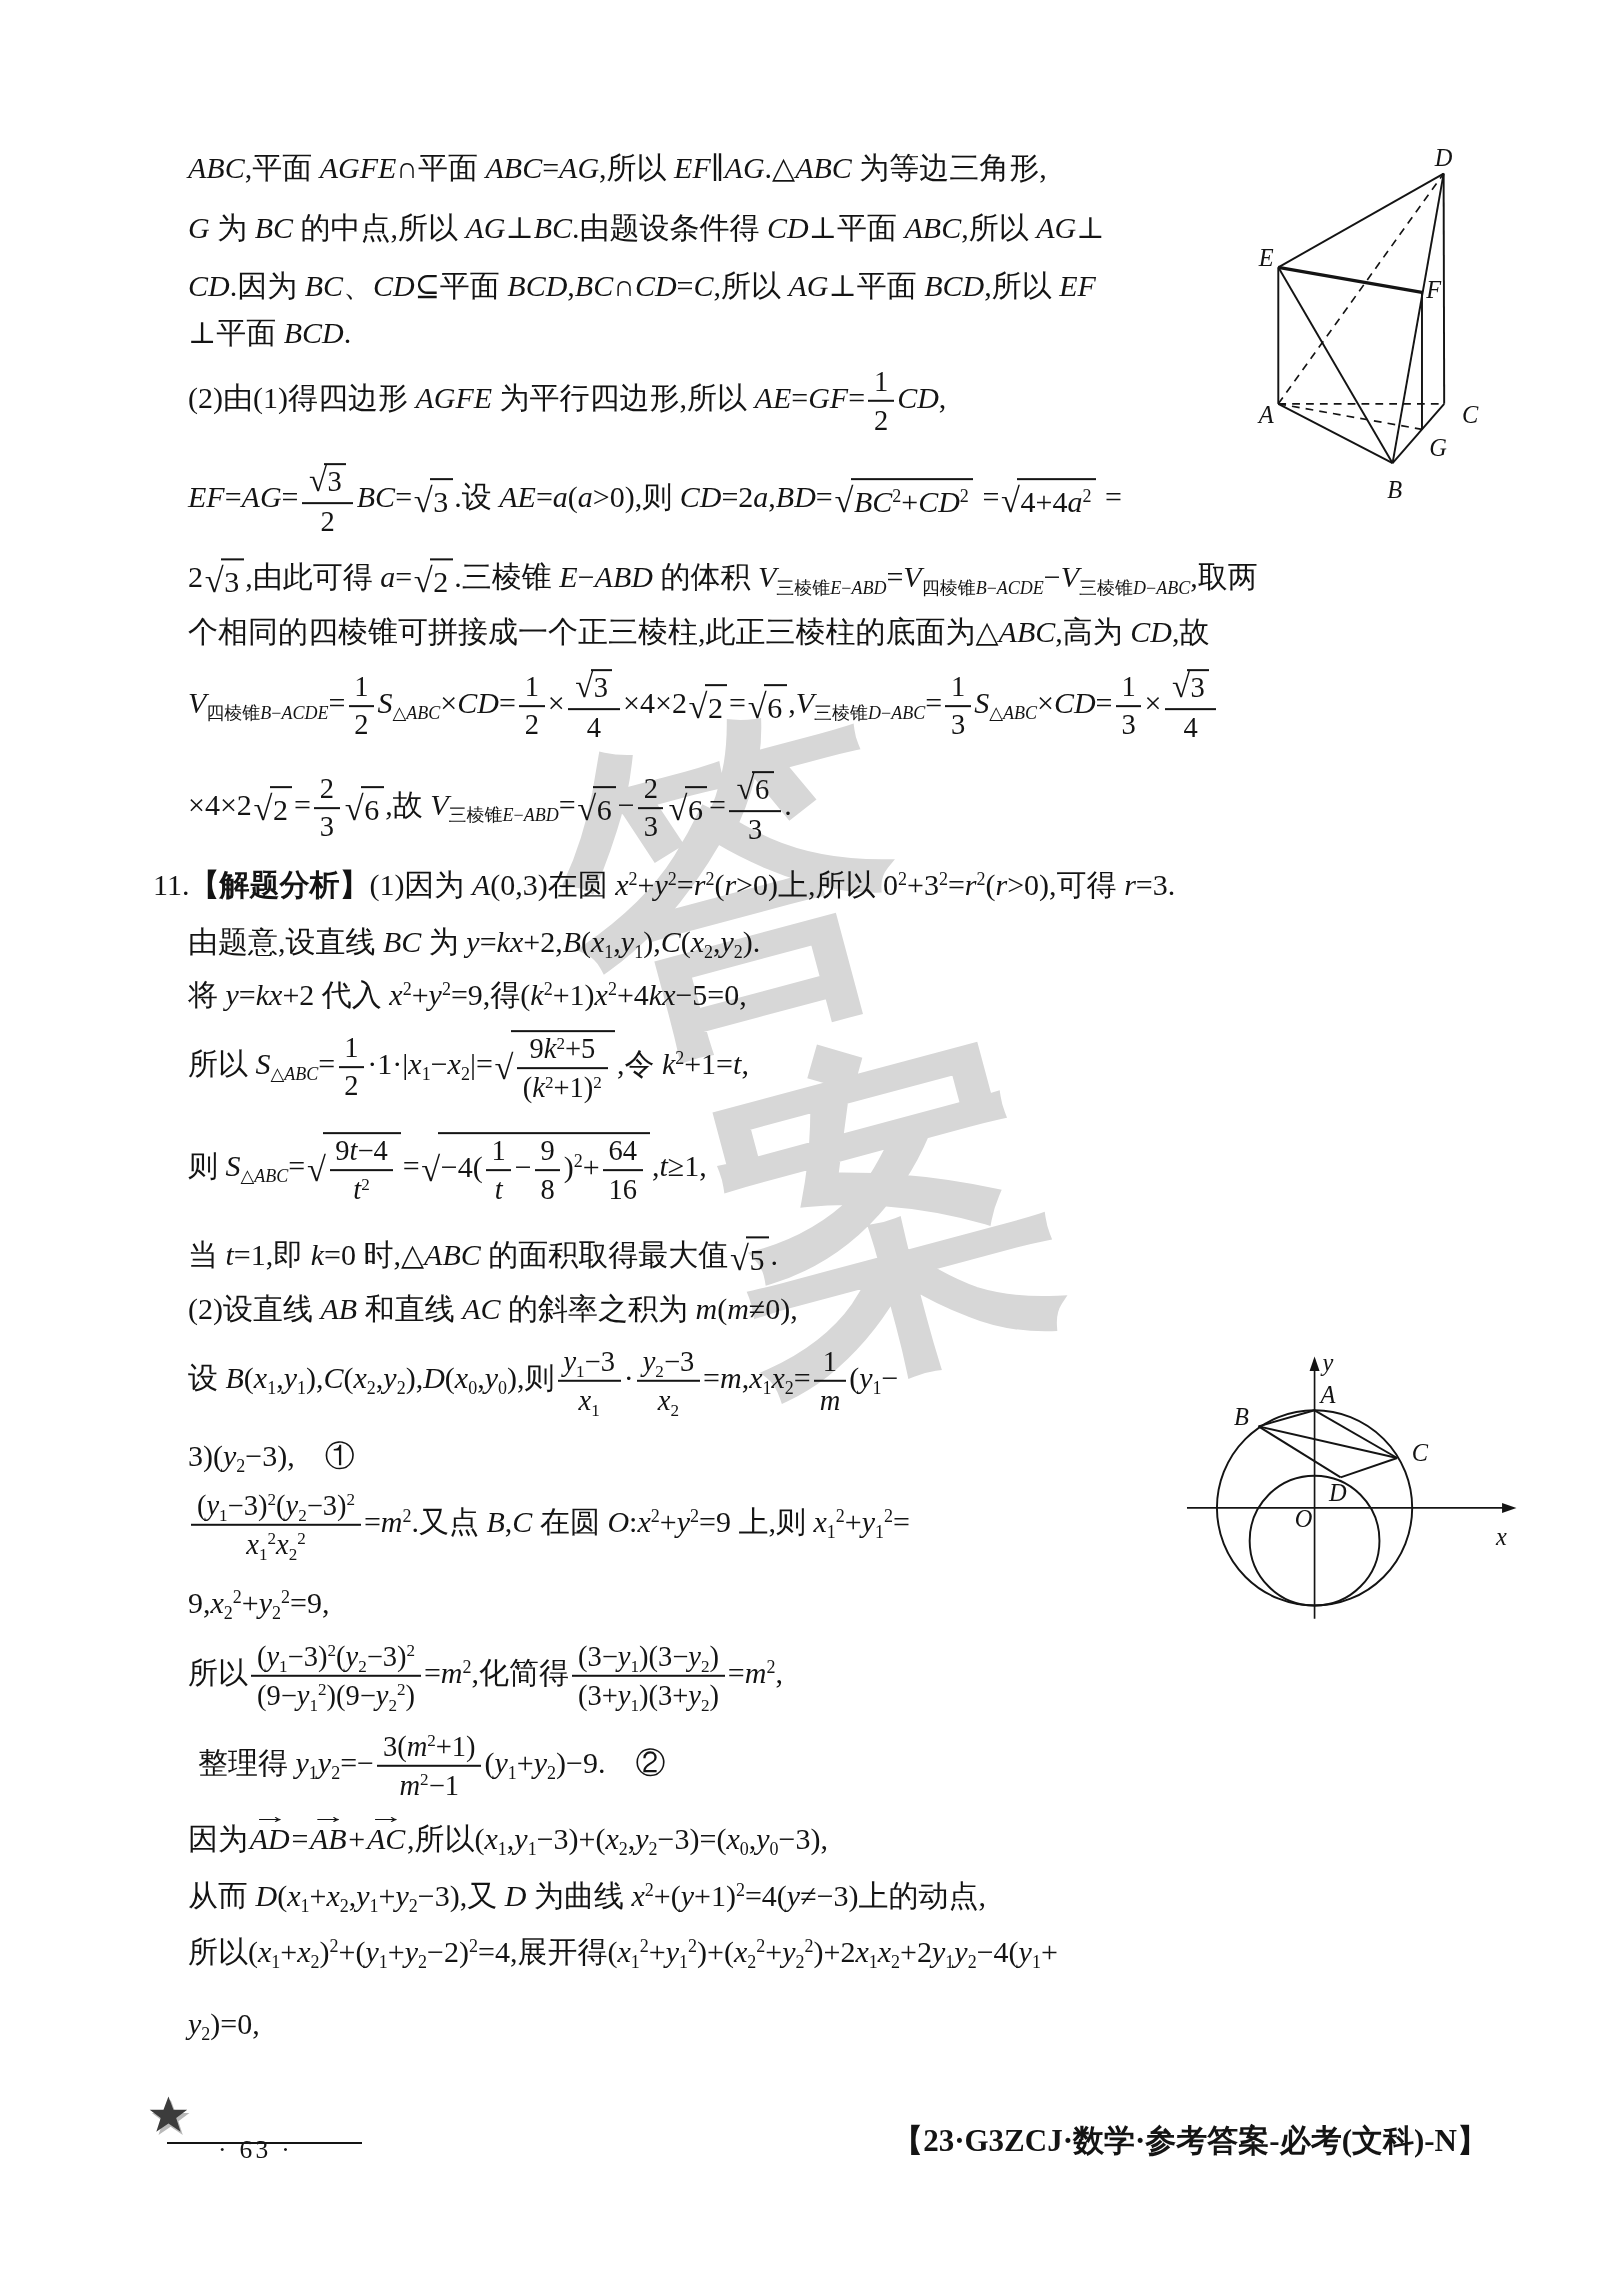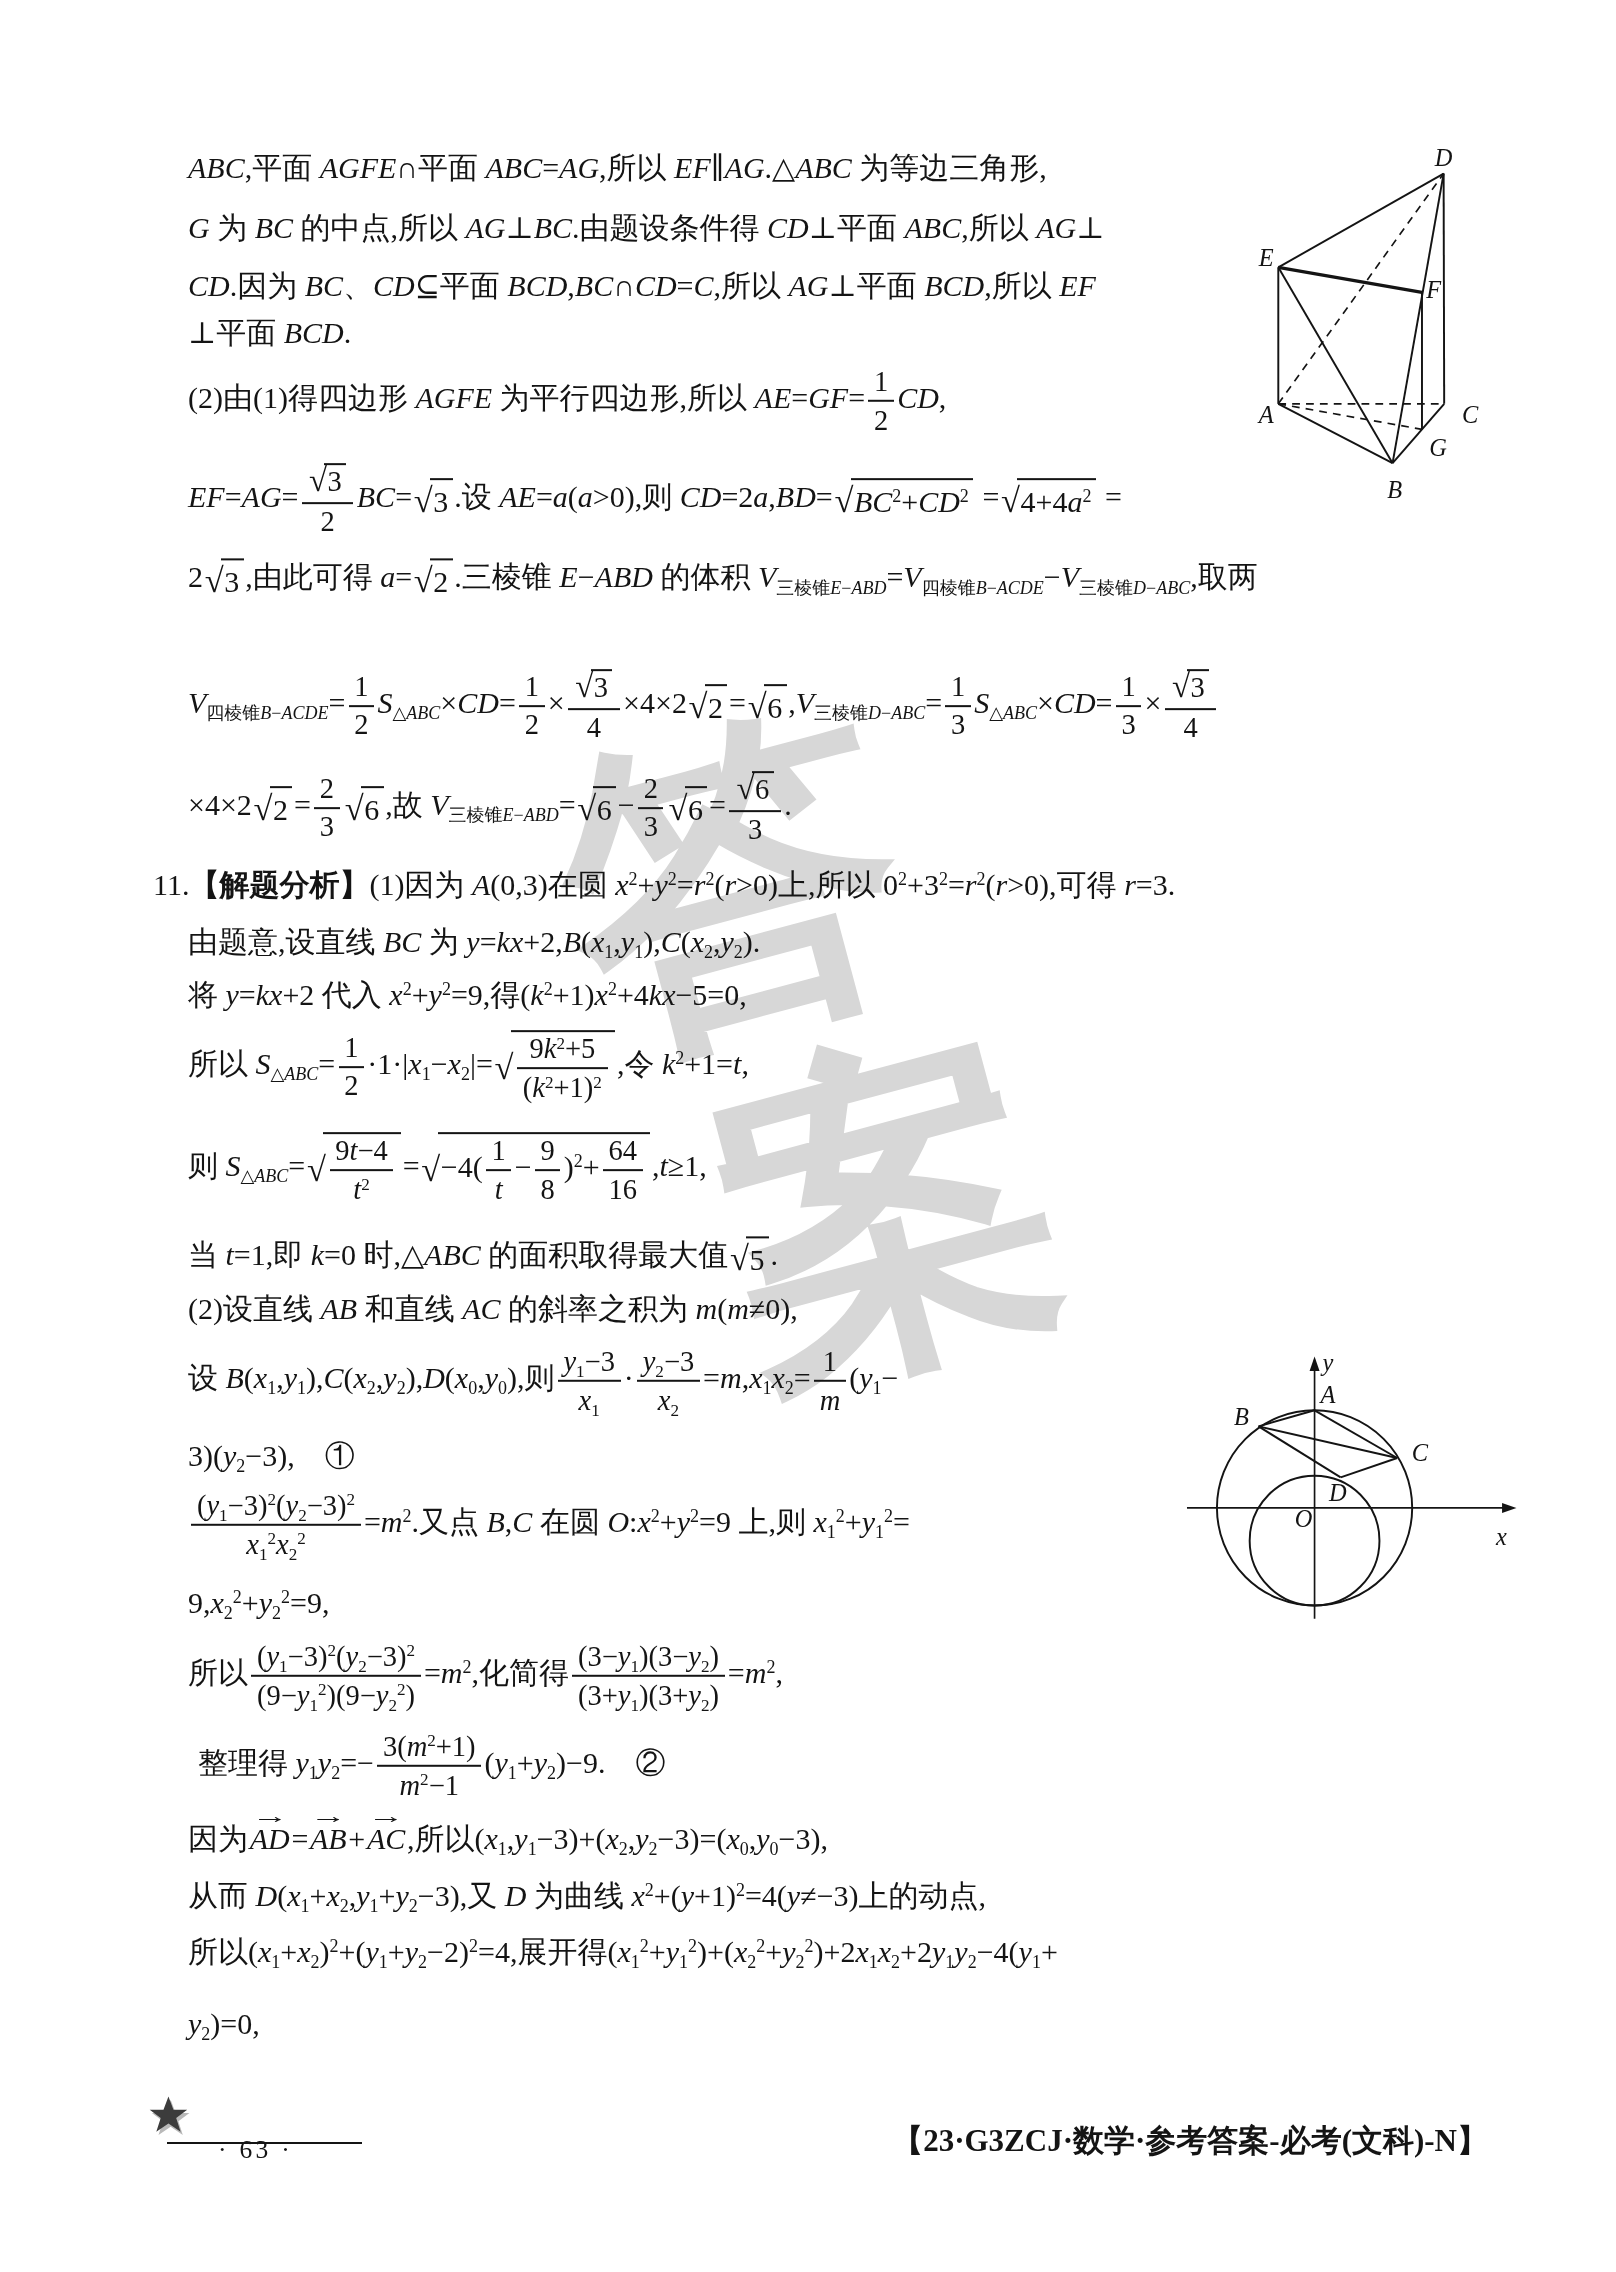--- a/index.html
+++ b/index.html
@@ -74,20 +74,21 @@
           <span class="rs">√</span>
           <span class="rb">4+4<i>a</i><sup>2</sup></span>
         </span> =</div>
       <div class="mline" style="left: 188px; top: 580px;">2<span class="sqrt">
           <span class="rs">√</span>
           <span class="rb">3</span>
         </span>,由此可得 <i>a</i>=<span class="sqrt">
           <span class="rs">√</span>
           <span class="rb">2</span>
         </span>.三棱锥 <i>E</i>−<i>ABD</i> 的体积 <i>V</i><sub>三棱锥<i>E</i>−<i>ABD</i></sub>=<i>V</i><sub>四棱锥<i>B</i>−<i>ACDE</i></sub>−<i>V</i><sub>三棱锥<i>D</i>−<i>ABC</i></sub>,取两</div>
+      <div class="mline" style="left: 188px; top: 631px;">个相同的四棱锥可拼接成一个正三棱柱,此正三棱柱的底面为△<i>ABC</i>,高为 <i>CD</i>,故</div>
       <div class="mline" style="left: 188px; top: 706px;"><i>V</i><sub>四棱锥<i>B</i>−<i>ACDE</i></sub>=<span class="frac"><span class="fn">1</span><span class="fd">2</span></span><i>S</i><sub>△<i>ABC</i></sub>×<i>CD</i>=<span class="frac"><span class="fn">1</span><span class="fd">2</span></span>×<span class="frac"><span class="fn"><span class="sqrt">
               <span class="rs">√</span>
               <span class="rb">3</span>
             </span></span><span class="fd">4</span></span>×4×2<span class="sqrt">
           <span class="rs">√</span>
           <span class="rb">2</span>
         </span>=<span class="sqrt">
           <span class="rs">√</span>
           <span class="rb">6</span>
         </span>,<i>V</i><sub>三棱锥<i>D</i>−<i>ABC</i></sub>=<span class="frac"><span class="fn">1</span><span class="fd">3</span></span><i>S</i><sub>△<i>ABC</i></sub>×<i>CD</i>=<span class="frac"><span class="fn">1</span><span class="fd">3</span></span>×<span class="frac"><span class="fn"><span class="sqrt">

